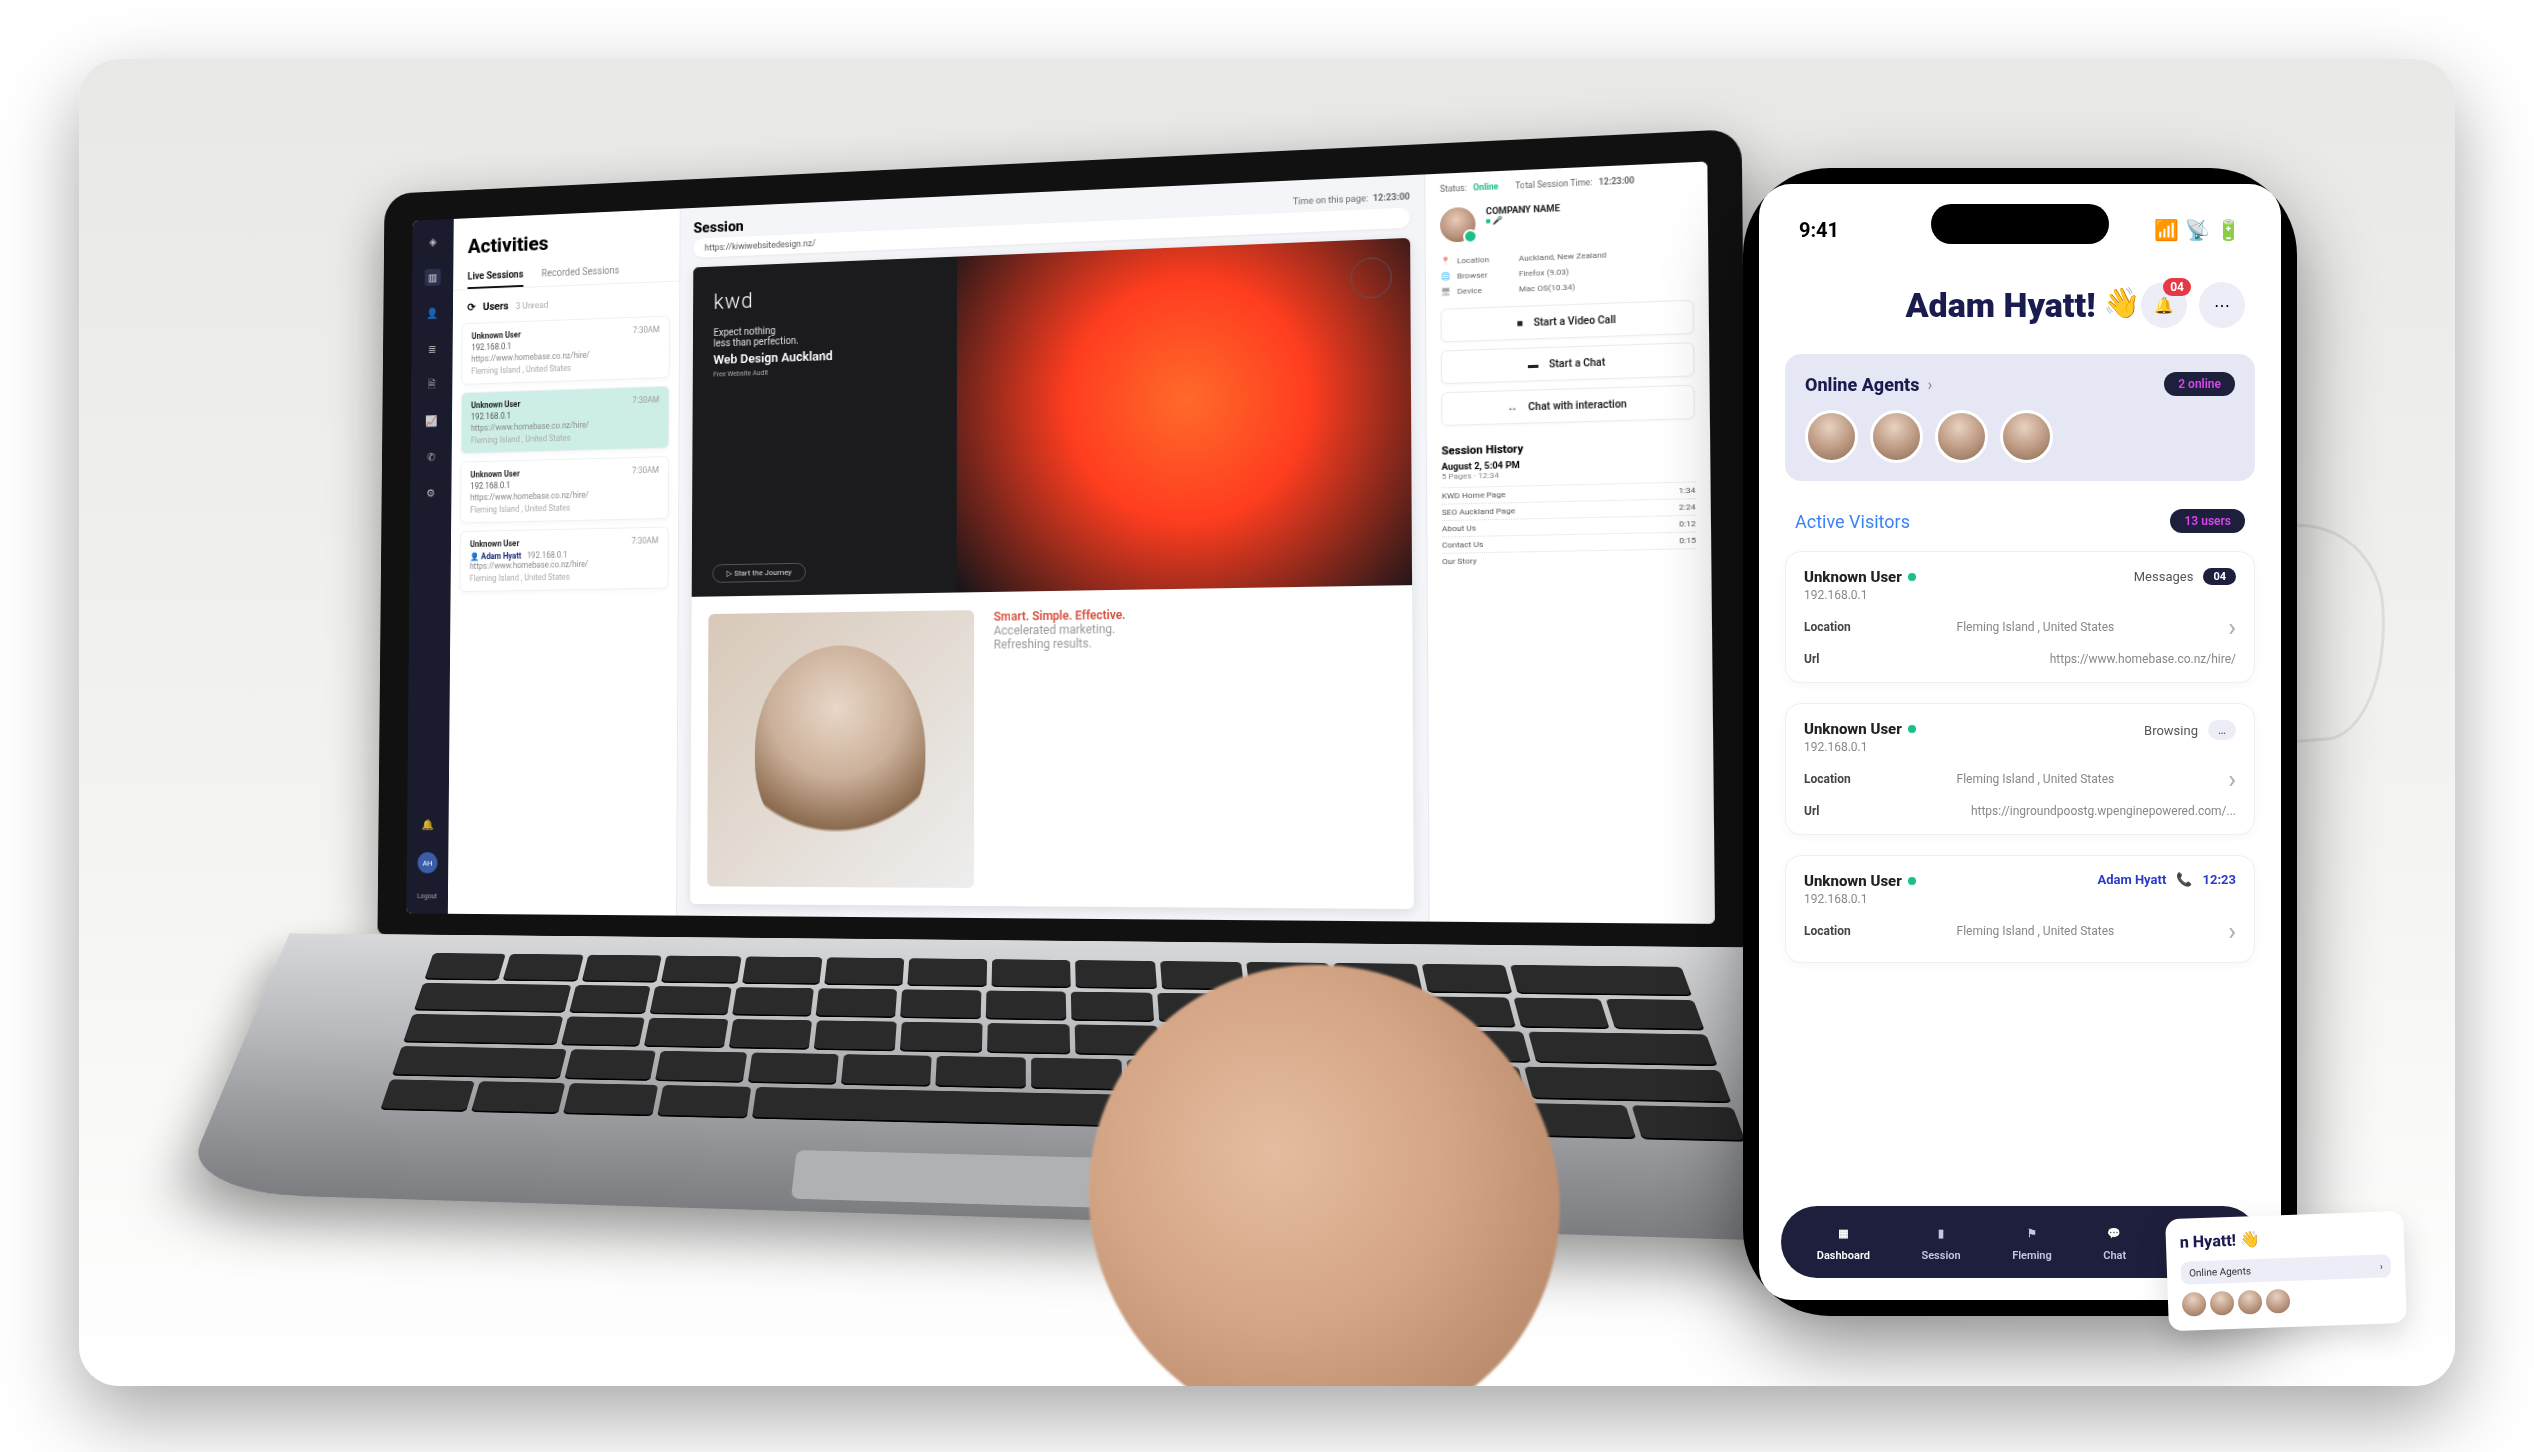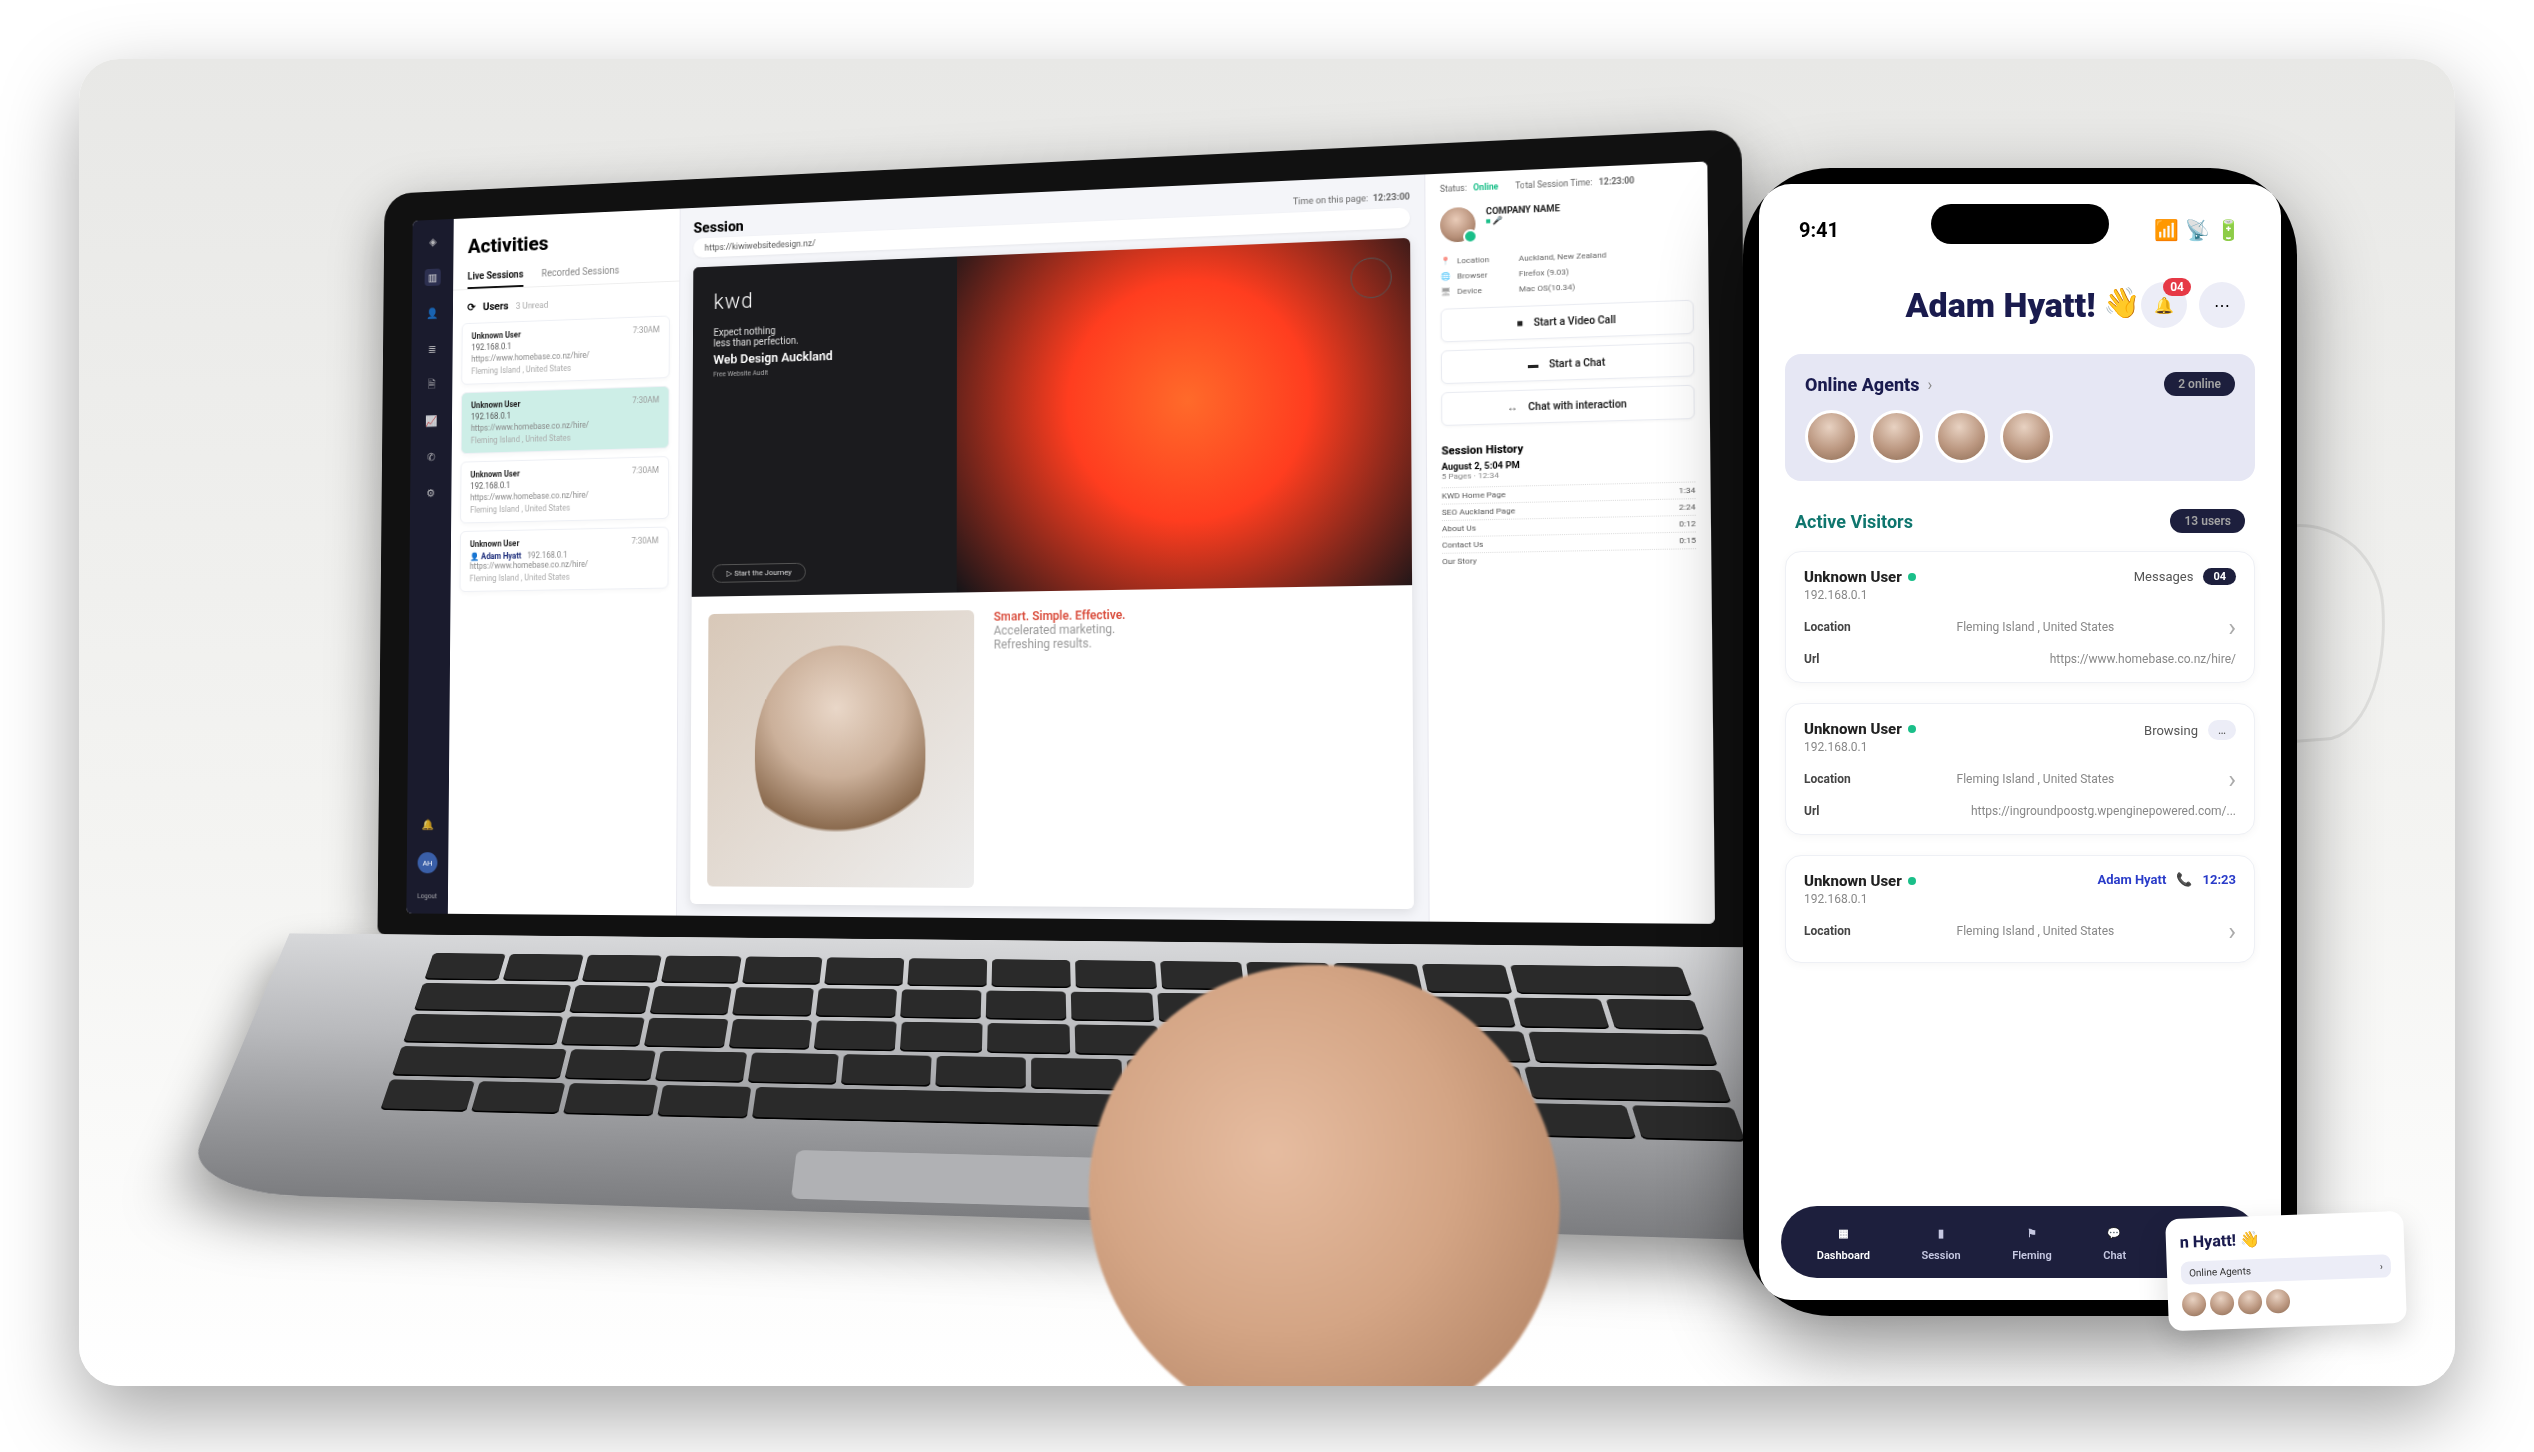--- a/index.html
+++ b/index.html
@@ -210,34 +210,34 @@
   background:#e63946; color:#fff; font-size:12px; font-weight:700;
   border-radius:10px; padding:2px 7px;
 }
 .panel {
   margin: 10px 26px 20px; background:#e6e7f4;
   border-radius:16px; padding:18px 20px;
 }
 .panel-hdr { display:flex; justify-content:space-between; align-items:center; margin-bottom:14px; }
 .panel-hdr .ttl { font-weight:800; font-size:18px; color:#1a1b4e; }
 .pill {
-  background:#1d1f3d; color:#a3a3a3; font-size:12px; font-weight:600;
+  background:#1d1f3d; color:#d946ef; font-size:12px; font-weight:600;
   border-radius:20px; padding:5px 14px;
 }
 .avatars { display:flex; gap:12px; }
 .avatars .av {
   width:53px; height:53px; border-radius:50%;
   background: radial-gradient(circle at 45% 30%, #e8d2c2, #bb9780 55%, #8a6a52 100%);
   border:3px solid #fff;
 }
 .section-hdr {
   display:flex; justify-content:space-between; align-items:center;
   padding: 8px 36px;
 }
-.section-hdr .ttl { font-weight:700; font-size:18px; color:#0f766e; }
+.section-hdr .ttl { font-weight:400; font-size:18px; color:#3b82f6; }
 .visitor-card {
   margin: 10px 26px; background:#fff; border:1px solid #eef0f5;
   border-radius:16px; padding:16px 18px;
   box-shadow:0 2px 8px rgba(0,0,0,0.04);
 }
 .vc-top { display:flex; justify-content:space-between; align-items:flex-start; }
 .vc-name { font-weight:800; font-size:15px; color:#222; display:flex; align-items:center; gap:6px; }
 .dot-g { width:8px; height:8px; border-radius:50%; background:#1abf89; }
 .vc-ip { font-size:12px; color:#888; margin-top:2px; }
 .vc-right { display:flex; align-items:center; gap:10px; font-size:13px; color:#555; }

